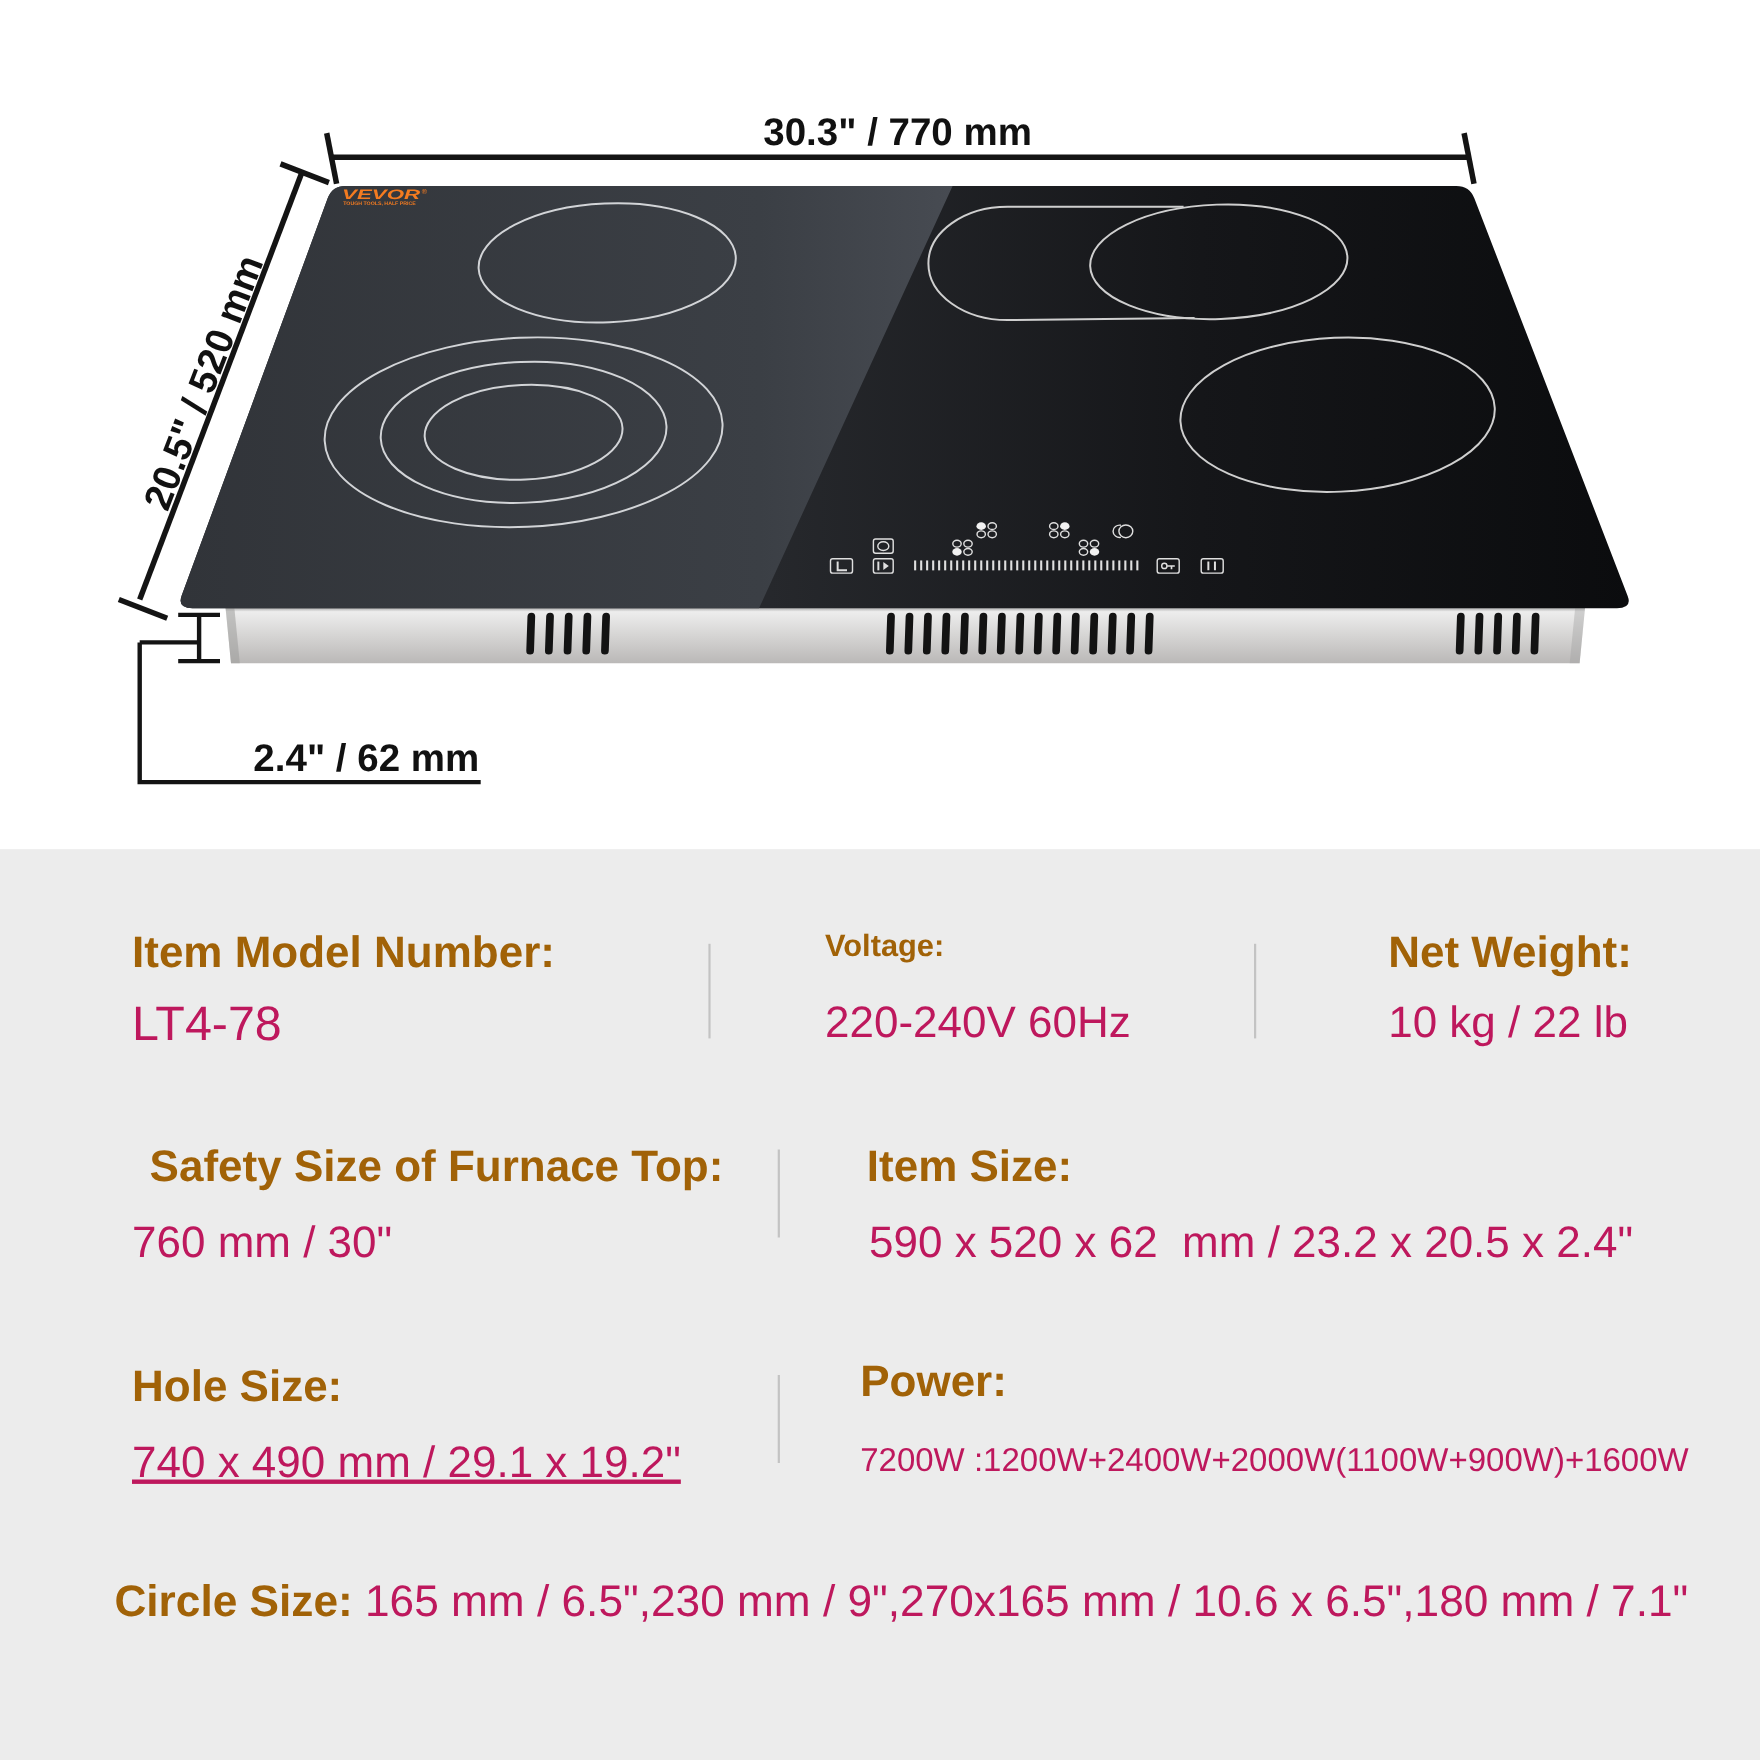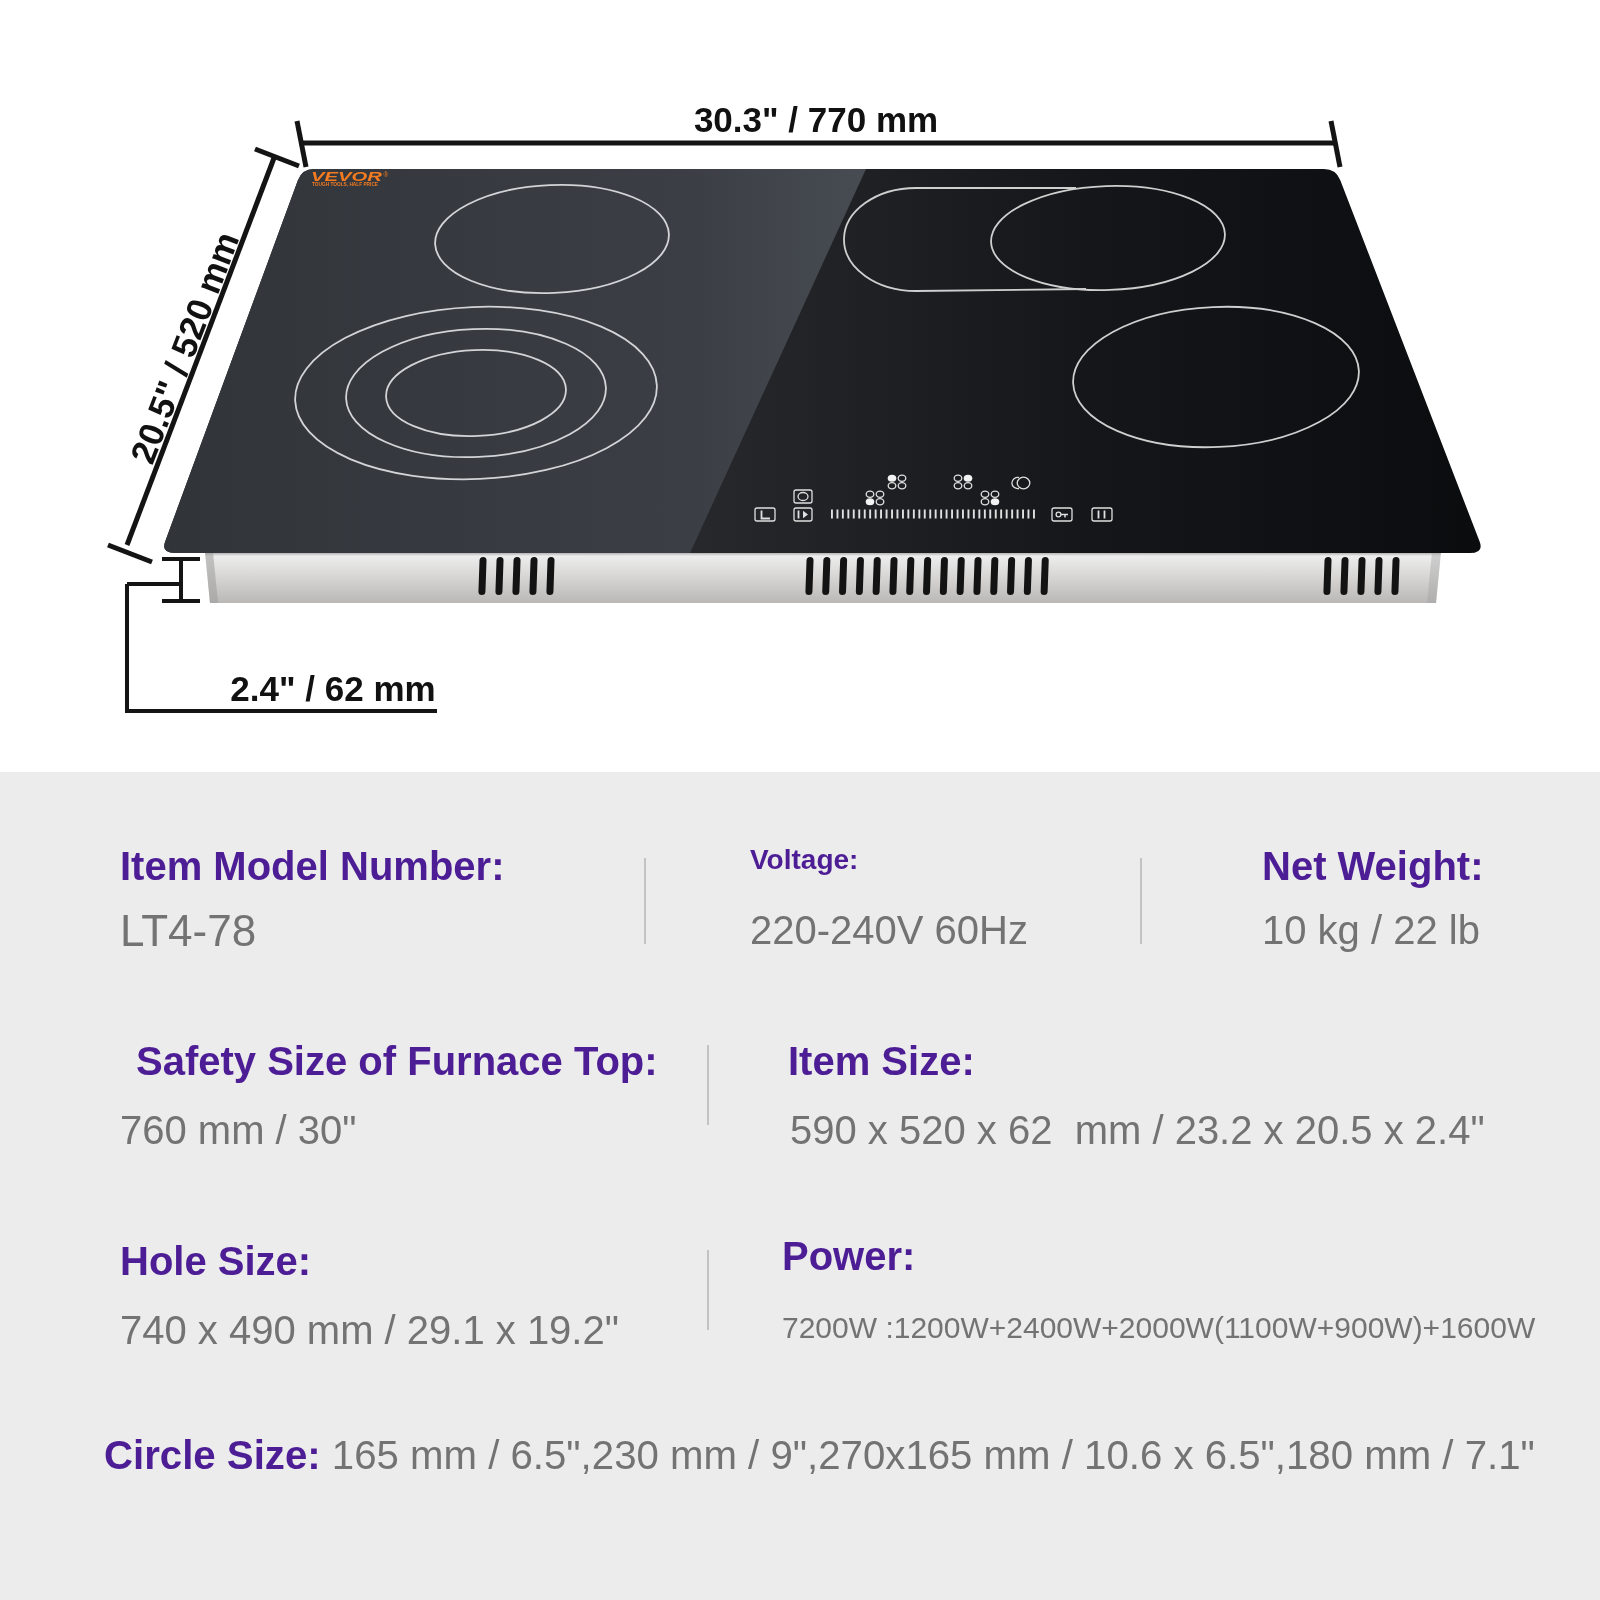--- a/index.html
+++ b/index.html
@@ -1,19 +1,19 @@
 <!DOCTYPE html>
 <html><head>
 <meta charset="utf-8">
 <style>
   html,body{margin:0;padding:0;width:1600px;height:1600px;background:#ffffff;
     font-family:"Liberation Sans",sans-serif;position:relative;overflow:hidden;}
   .abs{position:absolute;white-space:nowrap;}
-  .lbl{font-weight:bold;color:#4c1d95;}
-  .val{color:#737373;}
+  .lbl{font-weight:bold;color:#a16207;}
+  .val{color:#be185d;}
   .div-line{position:absolute;width:2px;background:#c3c3c3;}
 </style>
 </head>
 <body>
 
 <svg class="abs" style="left:0;top:0" width="1600" height="772" viewBox="0 0 1600 772">
   <defs>
     <linearGradient id="gLeft" x1="0" y1="0" x2="1" y2="0">
       <stop offset="0" stop-color="#313439"></stop>
       <stop offset="0.75" stop-color="#3b3f45"></stop>
@@ -226,21 +226,21 @@
 <div class="abs val" style="left:120px;top:1108px;font-size:40px;">760 mm / 30"</div>
 
 <div class="div-line" style="left:707px;top:1045px;height:80px;"></div>
 
 <div class="abs lbl" style="left:788px;top:1039px;font-size:40px;">Item Size:</div>
 
 <div class="abs val" style="left:790px;top:1108px;font-size:40px;">590 x 520 x 62&nbsp; mm / 23.2 x 20.5 x 2.4"</div>
 
 <div class="abs lbl" style="left:120px;top:1239px;font-size:40px;">Hole Size:</div>
 
-<div class="abs val" style="left:120px;top:1308px;font-size:40px;">740 x 490 mm / 29.1 x 19.2"</div>
+<div class="abs val" style="left:120px;top:1308px;font-size:40px;text-decoration:underline;">740 x 490 mm / 29.1 x 19.2"</div>
 
 <div class="div-line" style="left:707px;top:1250px;height:80px;"></div>
 
 <div class="abs lbl" style="left:782px;top:1234px;font-size:40px;">Power:</div>
 
 <div class="abs val" style="left:782px;top:1311px;font-size:30px;">7200W :1200W+2400W+2000W(1100W+900W)+1600W</div>
 
 <div class="abs" style="left:104px;top:1433px;font-size:40.2px;"><span class="lbl">Circle Size:</span><span class="val"> 165 mm / 6.5",230 mm / 9",270x165 mm / 10.6 x 6.5",180 mm / 7.1"</span></div>
 
 </body></html>

